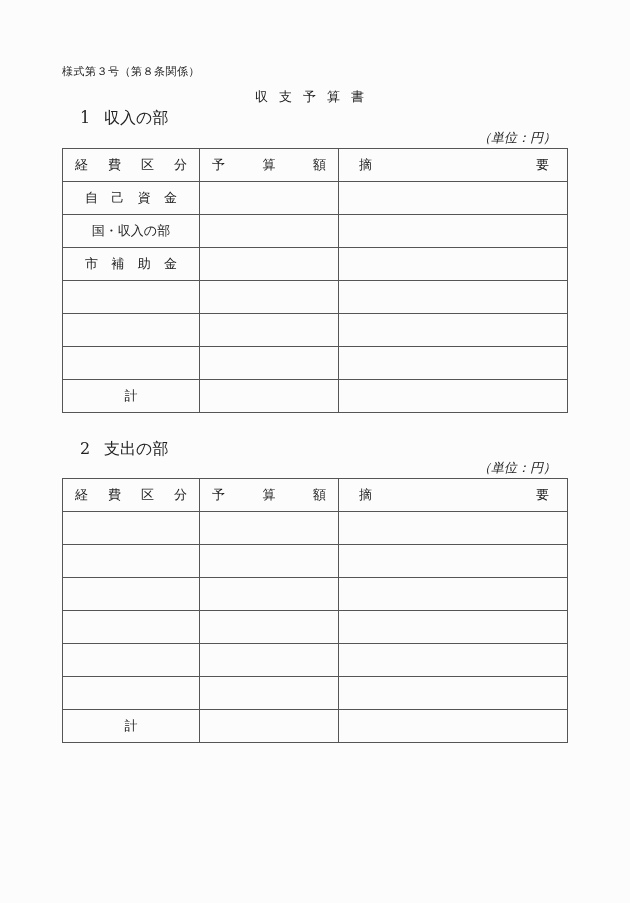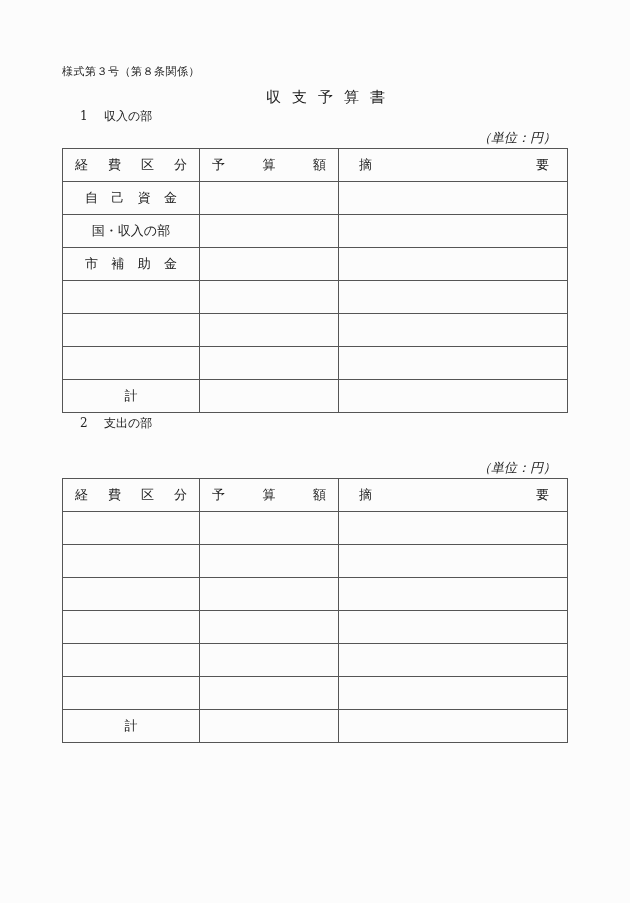--- a/index.html
+++ b/index.html
@@ -2,22 +2,22 @@
 <html><head>
 <meta charset="utf-8">
 <style>
   html, body { margin:0; padding:0; }
   body {
     width:630px; height:903px; background:#fcfcfc; position:relative; overflow:hidden;
     font-family: "DejaVu Serif", "Liberation Serif", serif; color:#222; font-size:13px;
   }
   .abs { position:absolute; white-space:nowrap; }
   .form-no { left:62px; top:64px; font-size:11px; letter-spacing:0.5px; }
-  .doc-title { left:266px; top:88px; font-size:15px; letter-spacing:11px;text-align:center; }
-  .sec { left:80px; font-size:12px; }
+  .doc-title { left:255px; top:88px; font-size:13px; letter-spacing:11px;text-align:center; }
+  .sec { left:80px; font-size:16px; }
   .sec .num { display:inline-block; width:24px; }
   .unit { left:478px; font-size:13px;font-style:italic; }
   table.budget {
     position:absolute; left:62px; width:506px; border-collapse:collapse; table-layout:fixed;
   }
   table.budget td, table.budget th {
     border:1px solid #555; height:32px; padding:0; font-weight:normal; font-size:13px;
   }
   .c1 { width:137px; }
   .c2 { width:139px; }
@@ -116,21 +116,21 @@
     <td></td>
   </tr>
   <tr>
     <td class="cat">計</td>
     <td></td>
     <td></td>
   </tr>
 </tbody>
   </table>
 
-<div class="abs sec" style="top:415px;">
+<div class="abs sec" style="top:439px;">
   <span class="num">2</span><span>支出の部</span>
 </div>
 <div class="abs unit" style="top:459px;">（単位：円）</div>
 
 <table class="budget" style="top:478px;">
   <colgroup>
       <col class="c1">
       <col class="c2">
       <col class="c3">
     </colgroup>

